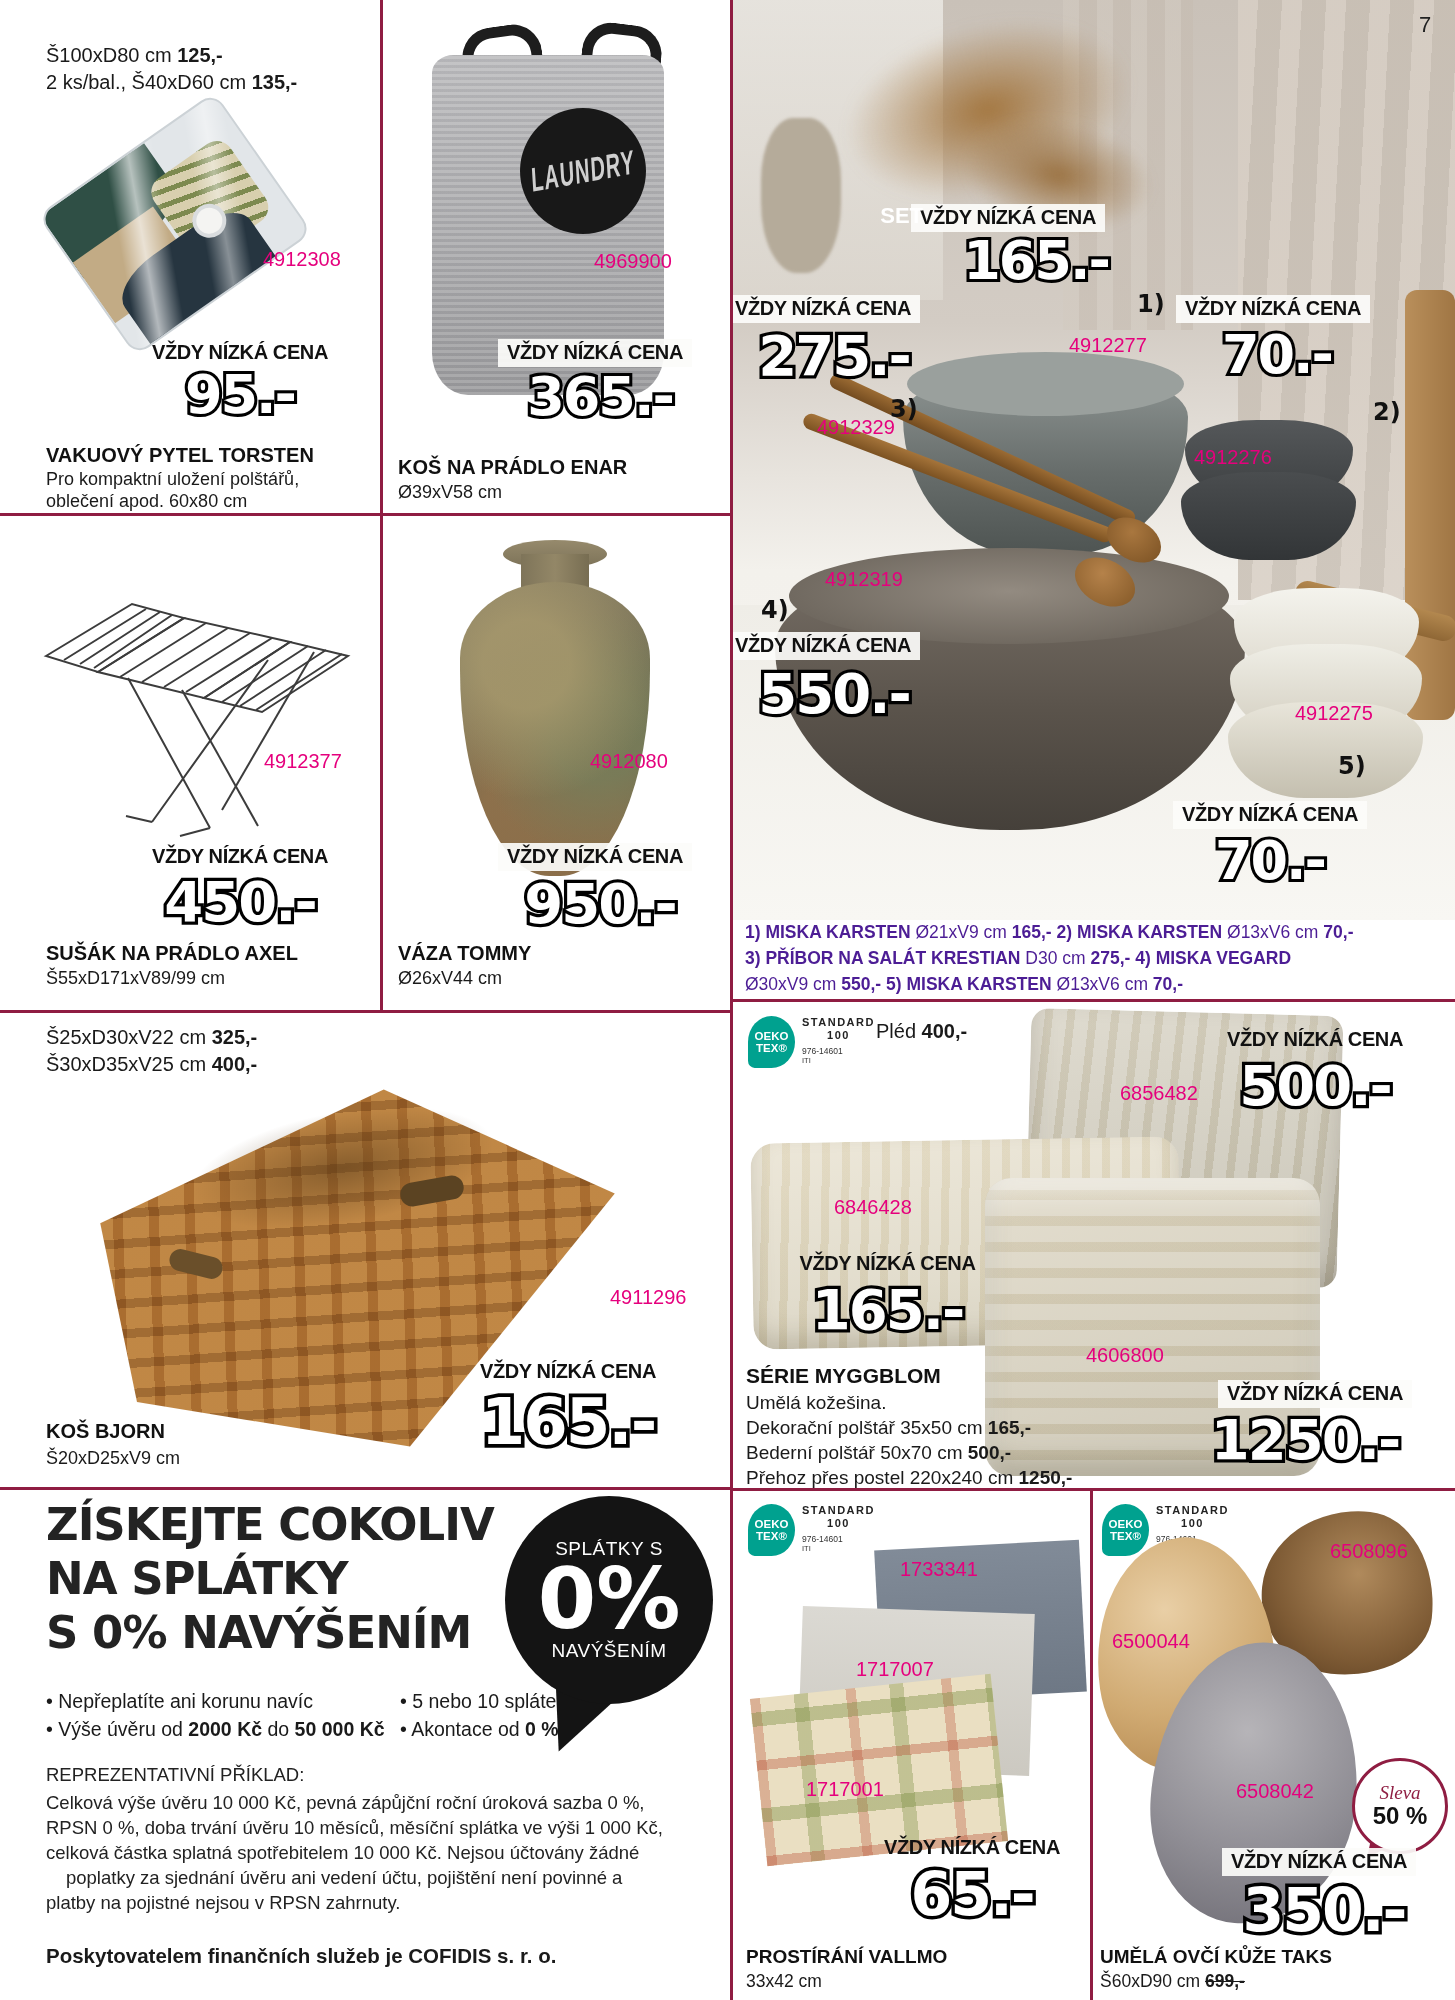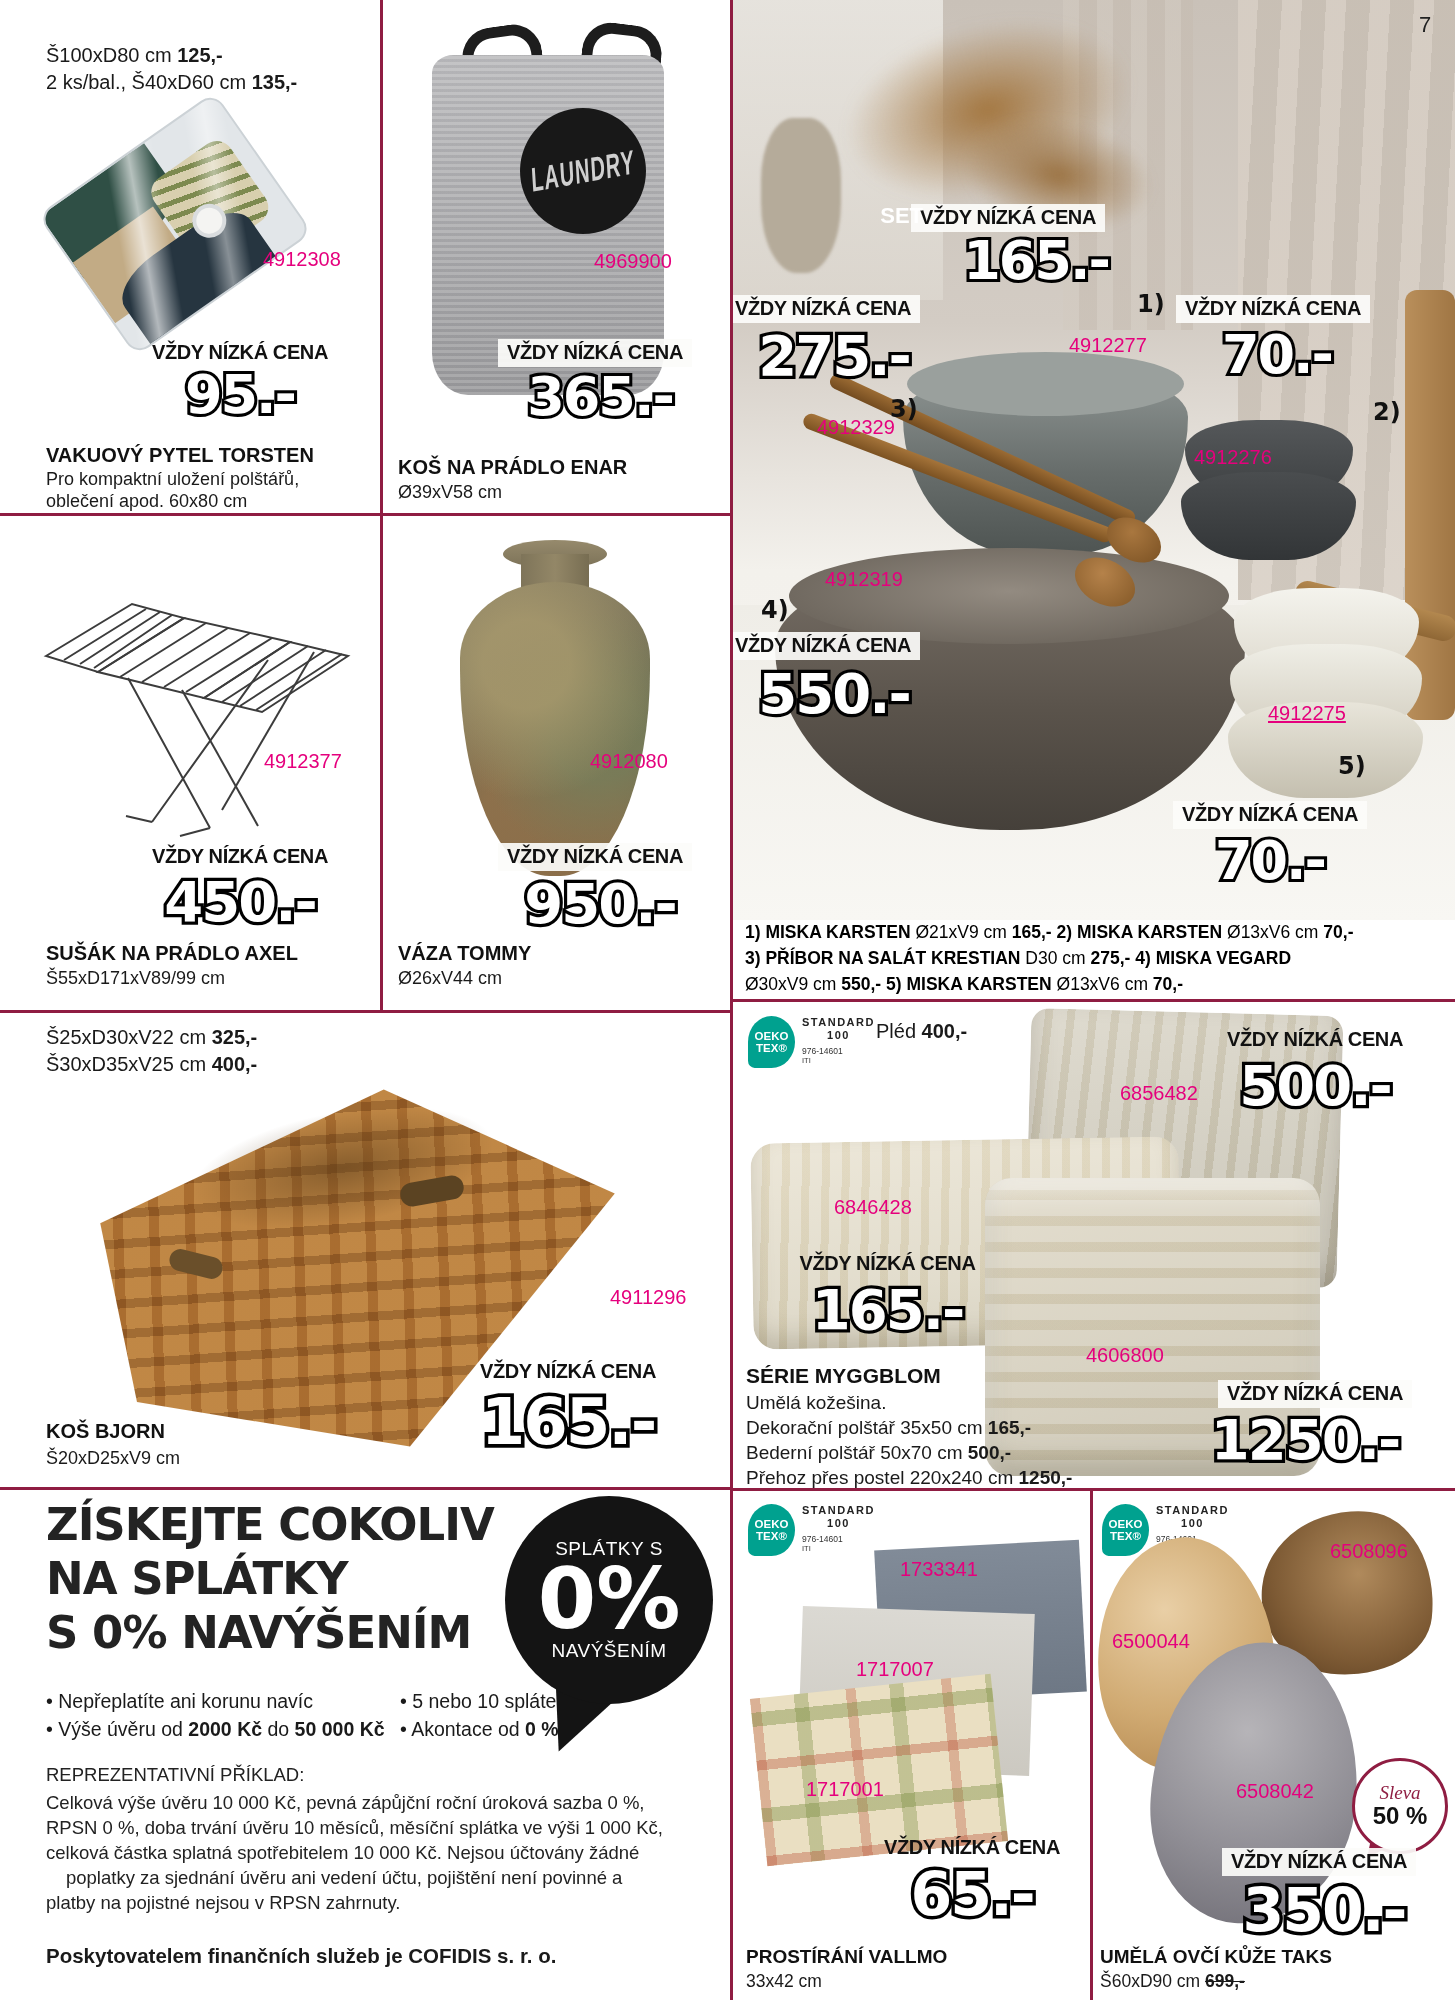--- a/index.html
+++ b/index.html
@@ -16,21 +16,21 @@
   @supports (-webkit-text-stroke: 2px #000){
     .price{color:#fff;-webkit-text-stroke:0.115em #000;paint-order:stroke fill;}
   }
   .sku{color:#e5007d;font-size:20px;white-space:nowrap;}
   .pname{font-weight:700;font-size:20px;color:#111;white-space:nowrap;}
   .pdim{font-size:18px;color:#1a1a1a;white-space:nowrap;}
   .dimline{font-size:20px;white-space:nowrap;}
   .b{font-weight:700;}
   .strike{font-weight:700;text-decoration:line-through;}
   .num{font-weight:800;font-size:24px;font-family:"DejaVu Sans",sans-serif;color:#111;}
-  .cap{font-size:17.5px;line-height:25px;white-space:nowrap;color:#000000;}
+  .cap{font-size:17.5px;line-height:25px;white-space:nowrap;color:#4c1d95;}
   
   .oeko{display:flex;gap:7px;align-items:flex-start;}
   .oeko-drop{width:47px;height:52px;background:#00a18f;border-radius:50% 50% 50% 14%;
      display:flex;flex-direction:column;align-items:center;justify-content:center;
      color:#fff;font-weight:700;font-size:11.5px;line-height:1.05;}
   .oeko-col{display:flex;flex-direction:column;justify-content:center;}
   .oeko-col .st{font-weight:700;font-size:11px;letter-spacing:1.5px;line-height:1.2;color:#222;}
   .oeko-col .cd{font-size:8.5px;margin-top:4px;color:#333;}
   .oeko-col .it{font-size:7.5px;color:#333;}
   
@@ -209,21 +209,21 @@
     <div class="abs price tr" style="left:419px;top:328px;width:250px;font-size:54px;z-index:5;">70.-</div>
     <div class="abs num" style="left:640px;top:398px;z-index:5;">2)</div>
     <div class="abs sku" style="left:461px;top:446px;z-index:5;">4912276</div>
 
     <div class="abs sku" style="left:92px;top:568px;z-index:5;">4912319</div>
     <div class="abs num" style="left:28px;top:596px;z-index:5;">4)</div>
     <div class="abs tr" style="left:-10px;top:632px;width:200px;z-index:5;">
       <span class="vnc plaque">VŽDY NÍZKÁ CENA</span></div>
     <div class="abs price tr" style="left:12px;top:666px;width:178px;font-size:56px;z-index:5;">550.-</div>
 
-    <div class="abs sku" style="left:535px;top:702px;z-index:5;text-decoration:underline;">4912275</div>
+    <div class="abs sku" style="left:562px;top:702px;z-index:5;">4912275</div>
     <div class="abs num" style="left:605px;top:752px;z-index:5;">5)</div>
     <div class="abs tr" style="left:412px;top:801px;width:250px;z-index:5;">
       <span class="vnc plaque">VŽDY NÍZKÁ CENA</span></div>
     <div class="abs price tr" style="left:412px;top:834px;width:250px;font-size:54px;z-index:5;">70.-</div>
   </div>
 
   <div class="abs cap" style="left:745px;top:920px;">
     <span class="b">1) MISKA KARSTEN </span><span>Ø21xV9 cm </span><span class="b">165,- </span><span class="b">2) MISKA KARSTEN </span><span>Ø13xV6 cm </span><span class="b">70,-</span>
   </div>
   <div class="abs cap" style="left:745px;top:946px;">

